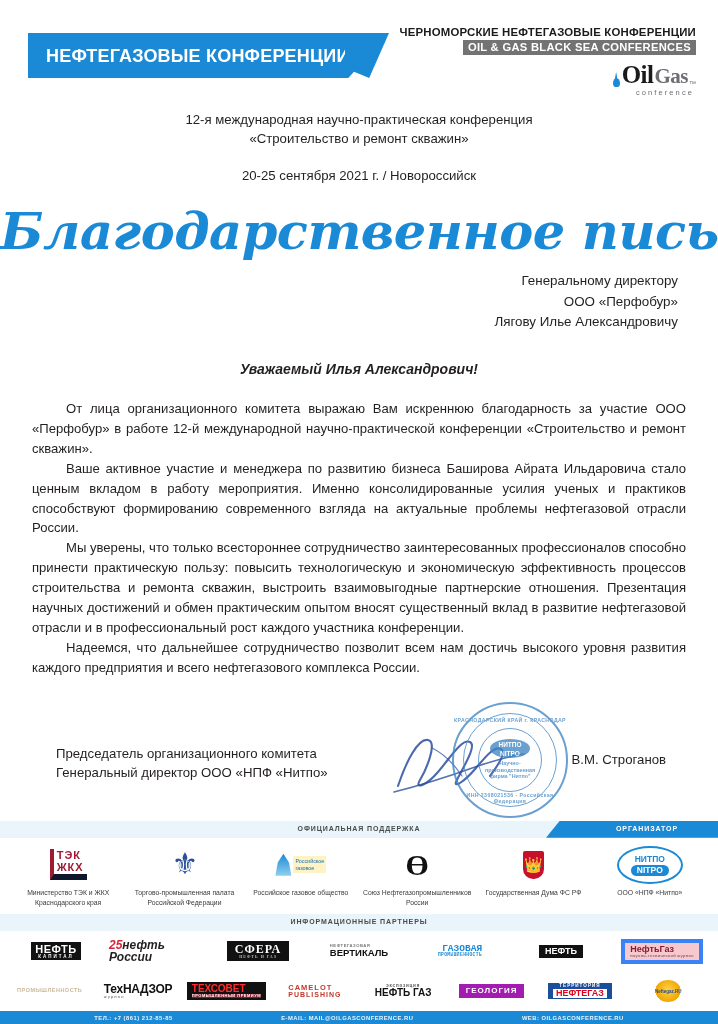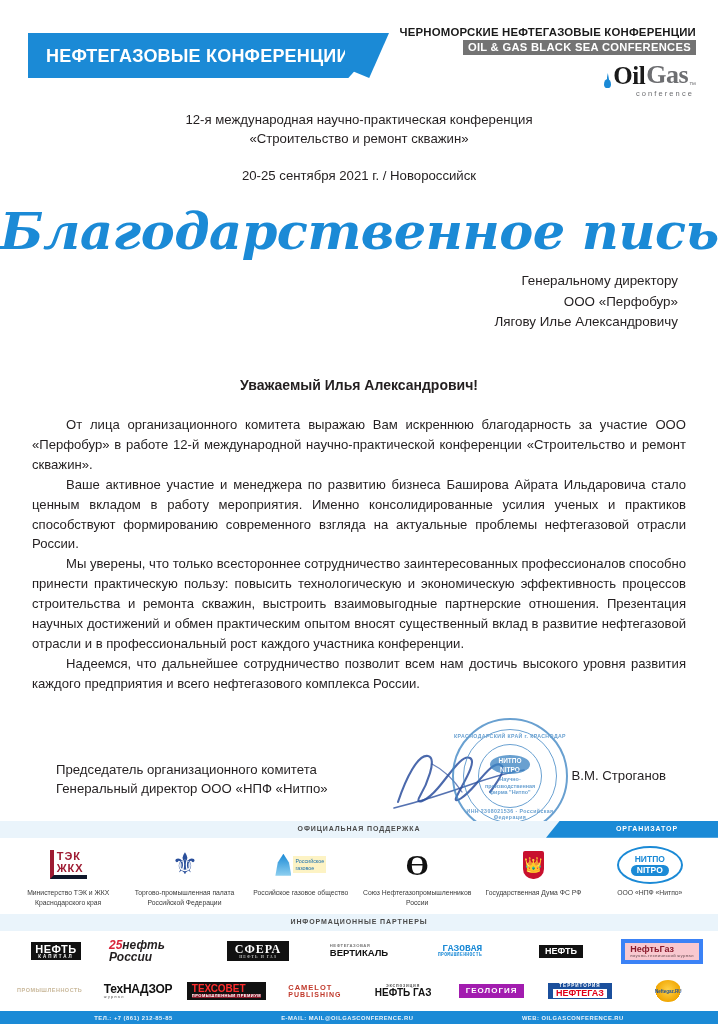--- a/index.html
+++ b/index.html
@@ -118,21 +118,21 @@
   }
   .og-oil {
     font-family: "Liberation Serif", serif;
     font-size: 25px;
     font-weight: bold;
     color: #1a1a1a;
     letter-spacing: -0.5px;
   }
   .og-gas {
     font-family: "Liberation Serif", serif;
-    font-size: 26px;
+    font-size: 21px;
     font-weight: bold;
     color: #6d6e71;
     letter-spacing: -0.5px;
   }
   .og-tm {
     font-size: 7px;
     color: #6d6e71;
     vertical-align: super;
   }
   .og-sub {
@@ -179,25 +179,26 @@
     margin-top: 12px;
     padding-right: 40px;
     text-align: right;
     font-size: 13.4px;
     line-height: 1.55;
     color: #231f20;
   }
 
   
   .salutation {
-    margin-top: 44px;
+    margin-top: 28px;
     text-align: center;
     font-size: 14px;
     font-weight: bold;
     color: #231f20;
+    font-style: italic;
   }
   .body-text {
     margin: 22px 32px 0 32px;
     font-size: 13.1px;
     line-height: 1.52;
     text-align: justify;
     color: #231f20;
   }
   .body-text p {
     margin: 0;
@@ -390,21 +391,21 @@
     line-height: 1.05;
     white-space: nowrap;
   }
   .chip-tek {
     border-left: 4px solid #9e1b32;
     background: #ffffff;
     color: #9e1b32;
     font-size: 11px;
     padding: 1px 3px;
     text-align: left;
-    border-bottom: 4px solid #0f172a;
+    border-bottom: 6px solid #0f172a;
   }
   .chip-tek span { display: block; letter-spacing: 1px; }
   .cad {
     width: 26px; height: 32px;
     color: #2a4f9b;
     font-size: 30px;
     line-height: 30px;
   }
   .gas-soc {
     display: flex; align-items: center; gap: 2px;

